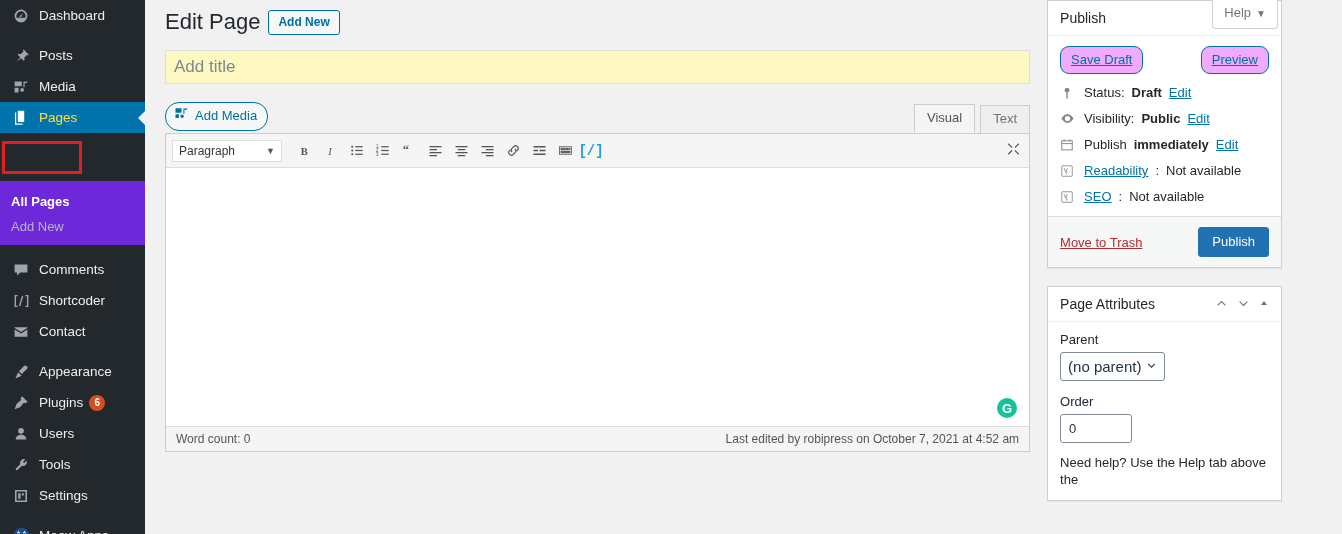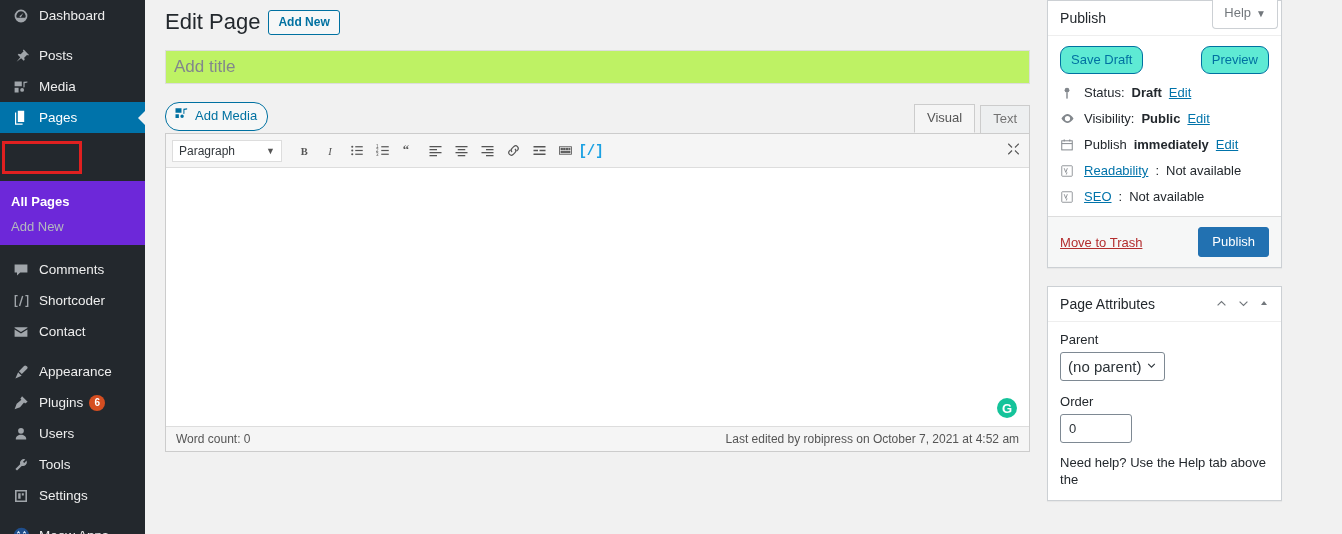--- a/index.html
+++ b/index.html
@@ -25,21 +25,21 @@
     position: relative; cursor: pointer;
     white-space: nowrap;
   }
   .menu-item .mi-icon {
     width: 20px; min-width: 20px; height: 20px;
     display: inline-flex; align-items: center; justify-content: center;
     margin-right: 8px; color: #a0a5aa;
   }
   .menu-item .mi-icon svg { display: block; }
   .menu-item.active {
-    background: #0073aa; color: #ffffff; font-weight: 400;
+    background: #0073aa; color: #fde047; font-weight: 400;
   }
   .menu-item.active .mi-icon { color: #fff; }
   .menu-item.active::after {
     content: ""; position: absolute; right: -1px; top: 50%;
     margin-top: -8px; border: 8px solid transparent;
     border-right-color: #f1f1f1;
   }
   .menu-sep { height: 9px; }
   .submenu { background: #6d28d9; padding: 8px 0 6px 0; margin-top: 48px; }
   .submenu-item {
@@ -86,21 +86,21 @@
     line-height: 28px; margin-right: 8px;
   }
   .add-new-btn {
     border: 1px solid #0071a1; color: #0071a1; background: #f6f7f7;
     font-size: 12px; font-weight: 600; border-radius: 3px;
     padding: 3px 9px 4px 9px; cursor: pointer; line-height: 16px;
   }
 
   .title-input {
     width: 100%; height: 34px;
-    border: 1px solid #ddd; background: #bef264;
+    border: 1px solid #ddd; background: #fef9c3;
     font-size: 17px; color: #7a7a7a;
     padding: 3px 8px; margin-top: 10px;
     font-family: "Liberation Sans", sans-serif;
     outline: none;
   }
   .title-input::placeholder { color: #82878c; }
 
   .editor-wrap { margin-top: 18px; position: relative; }
   .media-row {
     display: flex; align-items: flex-end; justify-content: space-between;
@@ -168,23 +168,23 @@
     display: flex; align-items: center; justify-content: space-between;
     border-bottom: 1px solid #eee; padding: 9px 12px;
   }
   .panel-title { font-size: 14px; color: #23282d; font-weight: 400; }
   .panel-ctrls { display: flex; align-items: center; gap: 9px; color: #72777c; }
   .panel-ctrls span { cursor: pointer; font-size: 12px; line-height: 12px; }
   .panel-body { padding: 10px 12px 12px 12px; }
 
   .pub-actions { display: flex; justify-content: space-between; align-items: center; }
   .btn-secondary {
-    border: 1px solid #0071a1; color: #0071a1; background: #5eead4;
+    border: 1px solid #0071a1; color: #0071a1; background: #f0abfc;
     border-radius: 9px; padding: 4px 10px; font-size: 13px;
-    cursor: pointer; line-height: 18px;
+    cursor: pointer; line-height: 18px; text-decoration: underline;
   }
   .pub-row {
     display: flex; align-items: center; gap: 7px;
     font-size: 13px; color: #23282d; margin-top: 11px;
   }
   .pub-row .p-icon { width: 17px; color: #82878c; display: inline-flex; }
   .pub-row b { font-weight: bold; }
   .lnk { color: #0073aa; text-decoration: underline; cursor: pointer; }
   .pub-foot {
     display: flex; justify-content: space-between; align-items: center;

